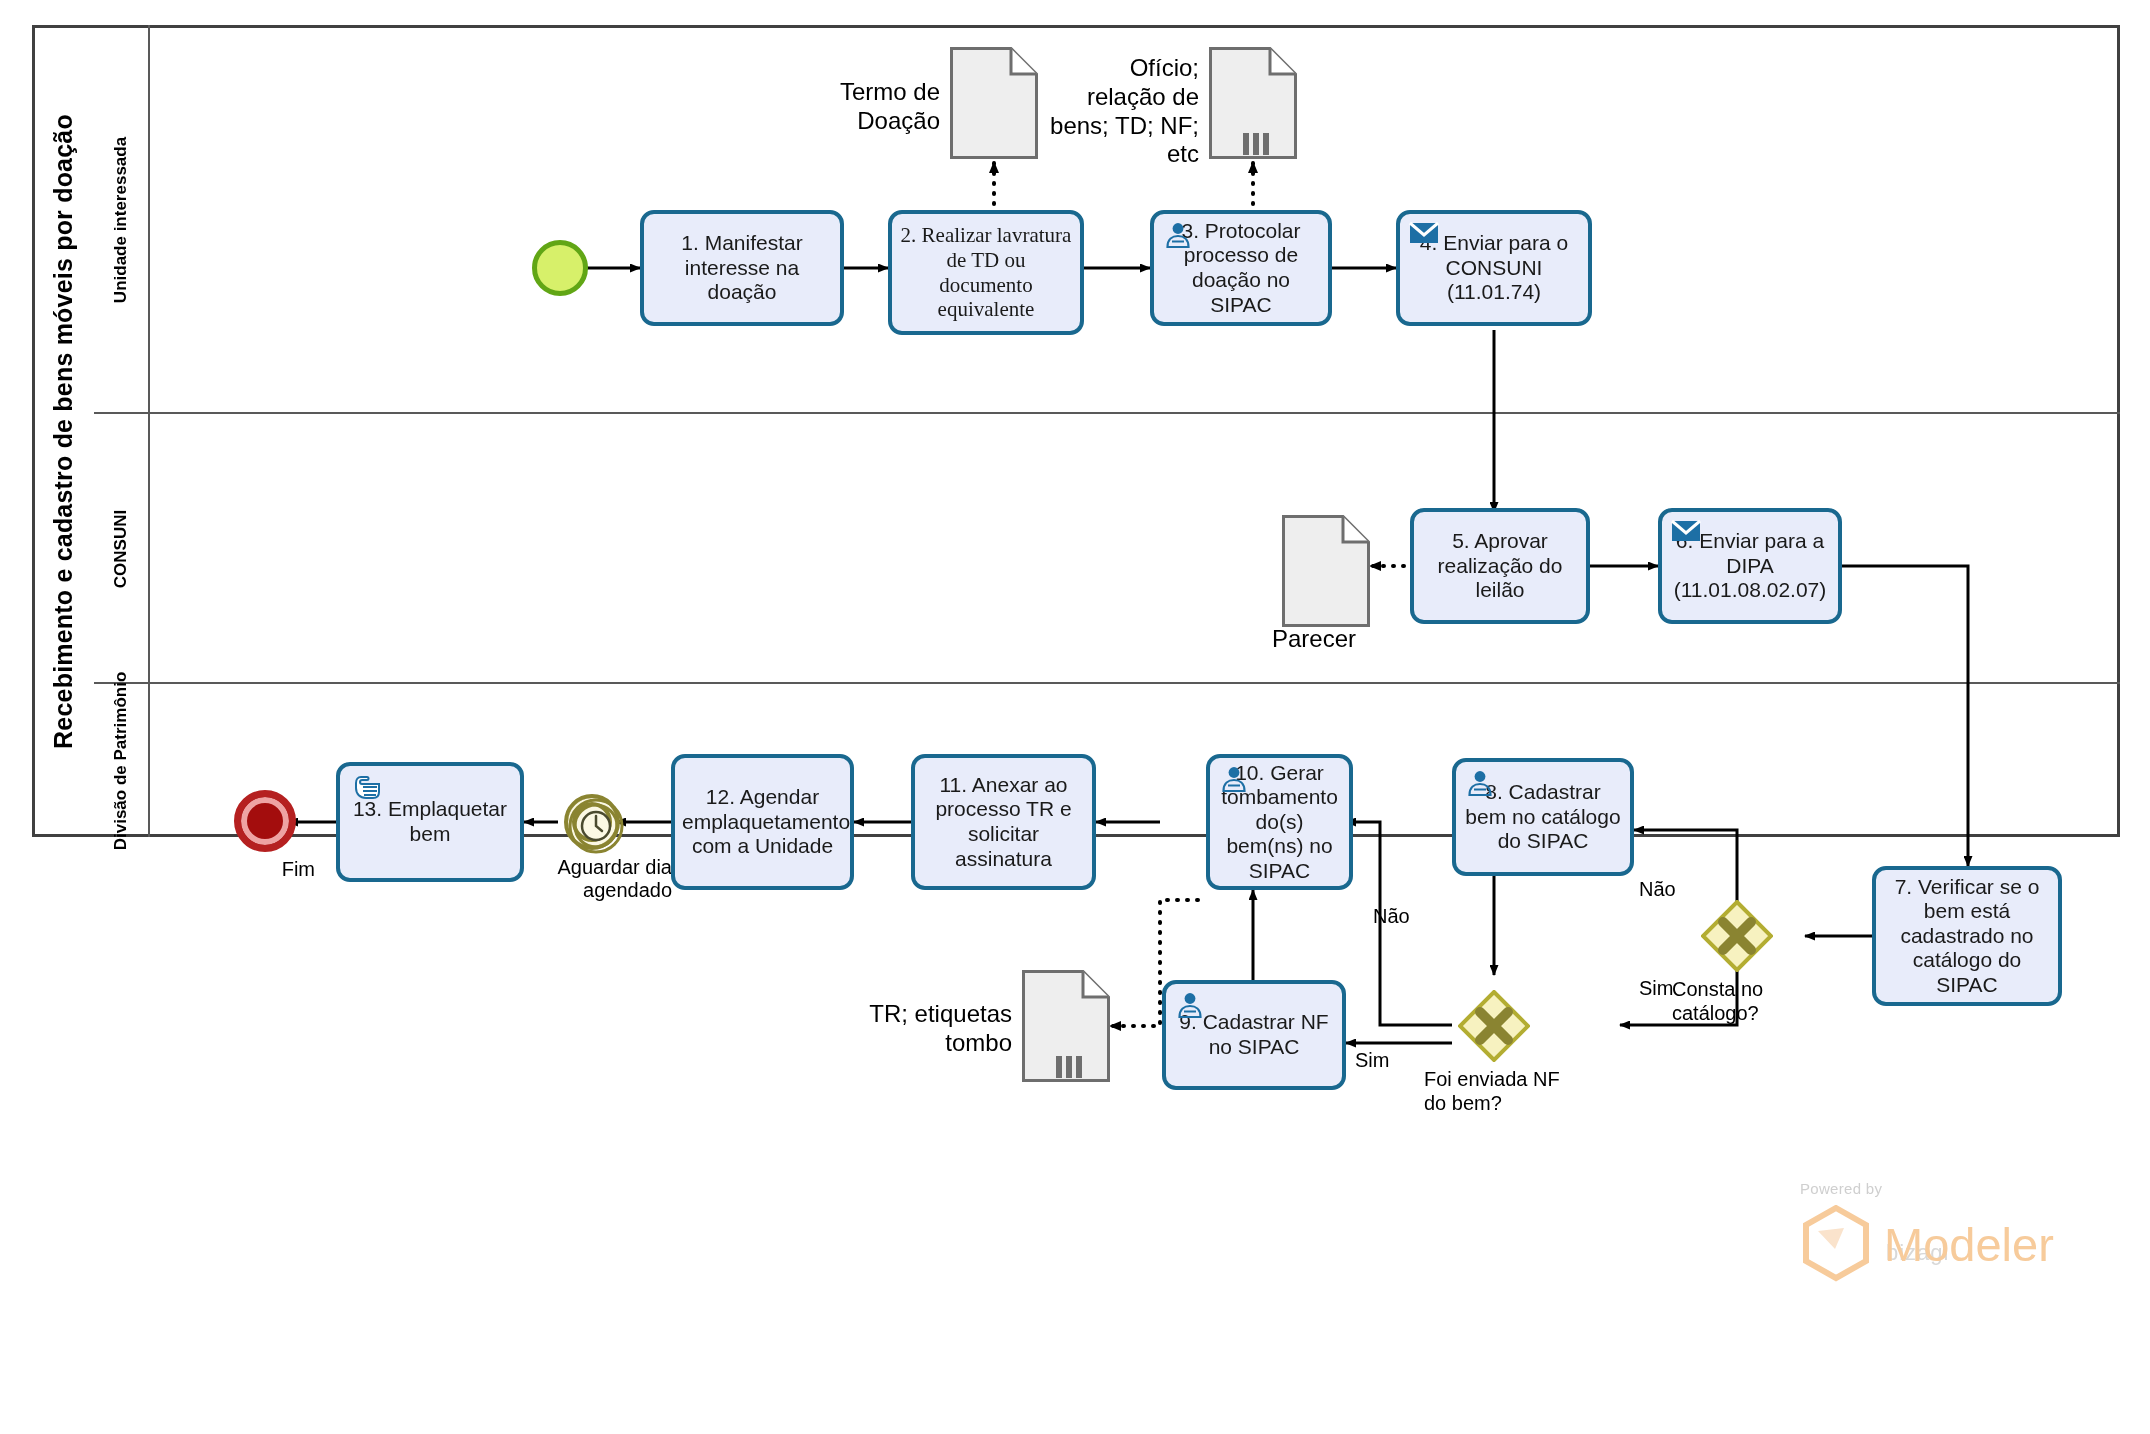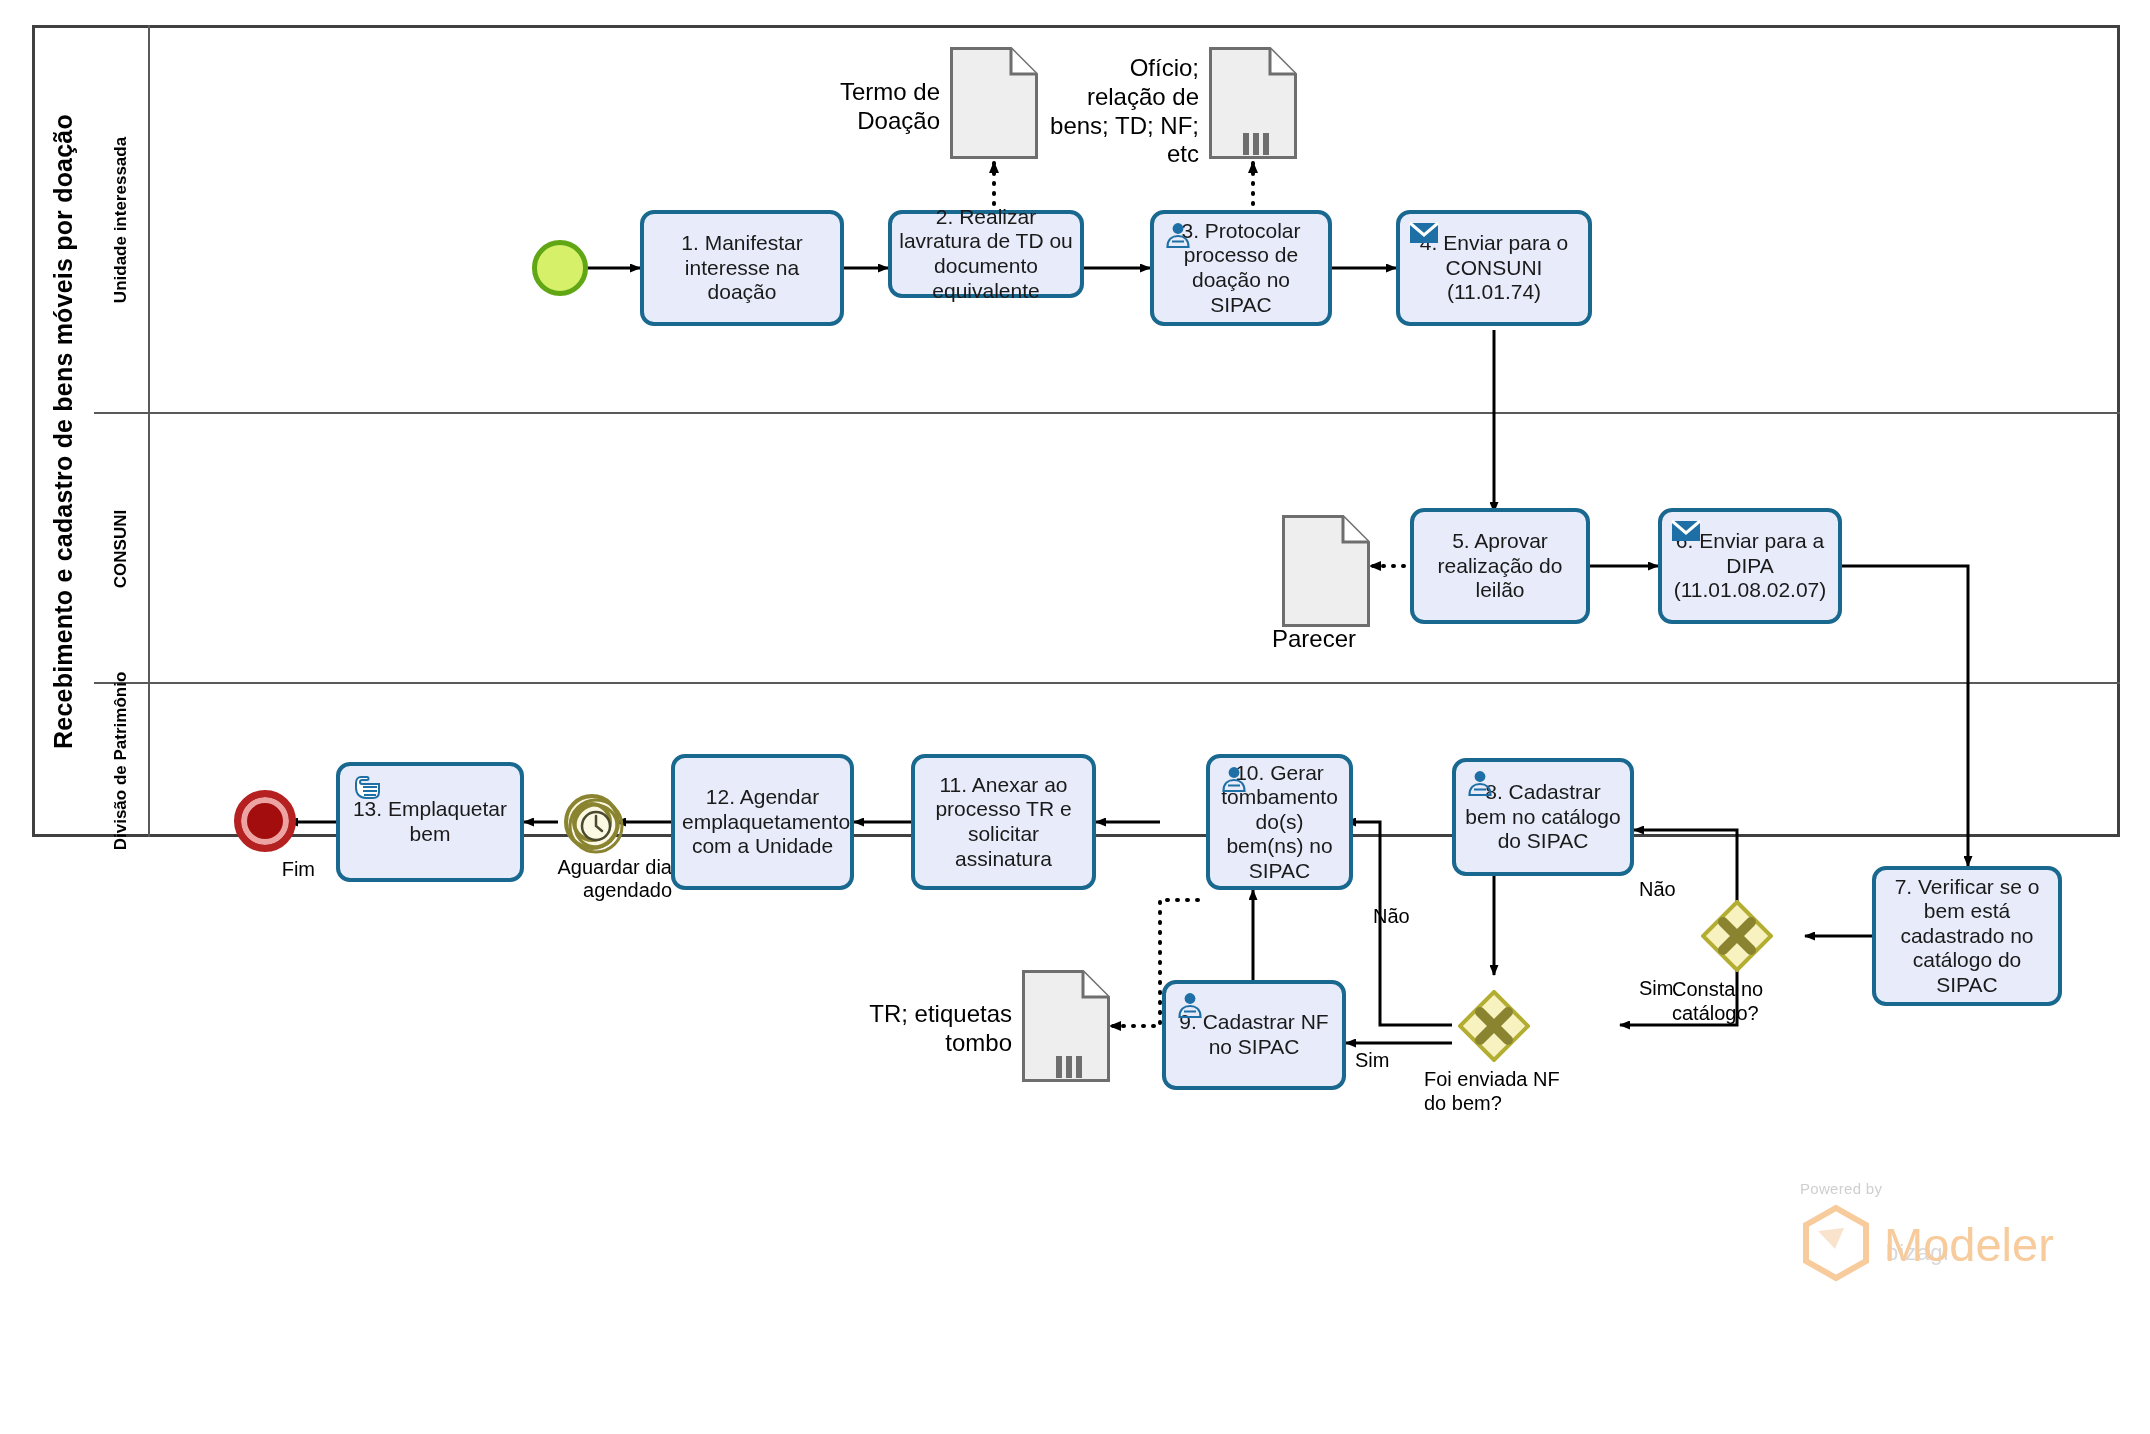--- a/index.html
+++ b/index.html
@@ -209,21 +209,21 @@
 
   <div class="seq-label" style="left:1639px;top:878px;">Não</div>
   <div class="seq-label" style="left:1639px;top:977px;">Sim</div>
   <div class="seq-label" style="left:1373px;top:905px;">Não</div>
   <div class="seq-label" style="left:1355px;top:1049px;">Sim</div>
 
   <div class="task" style="left:640px;top:210px;width:204px;height:116px;">
     <span class="txt">1. Manifestar interesse na doação</span>
   </div>
 
-  <div class="task" style="left:888px;top:210px;width:196px;height:88px;">
+  <div class="task" style="left:888px;top:210px;width:196px;height:125px;font-family:Liberation Serif, serif;">
     <span class="txt">2. Realizar lavratura de TD ou documento equivalente</span>
   </div>
 
   <div class="task" style="left:1150px;top:210px;width:182px;height:116px;">
     <span class="task-ico">
       <svg width="30" height="30" viewBox="0 0 30 30">
         <circle cx="15" cy="8.5" r="5.4" fill="#1d6fa5"></circle>
         <path d="M4.5,27 C4.5,19 9.5,16 15,16 C20.5,16 25.5,19 25.5,27 Z" fill="none" stroke="#1d6fa5" stroke-width="2.2"></path>
         <path d="M9,21.5 H21" stroke="#1d6fa5" stroke-width="2"></path>
       </svg>

